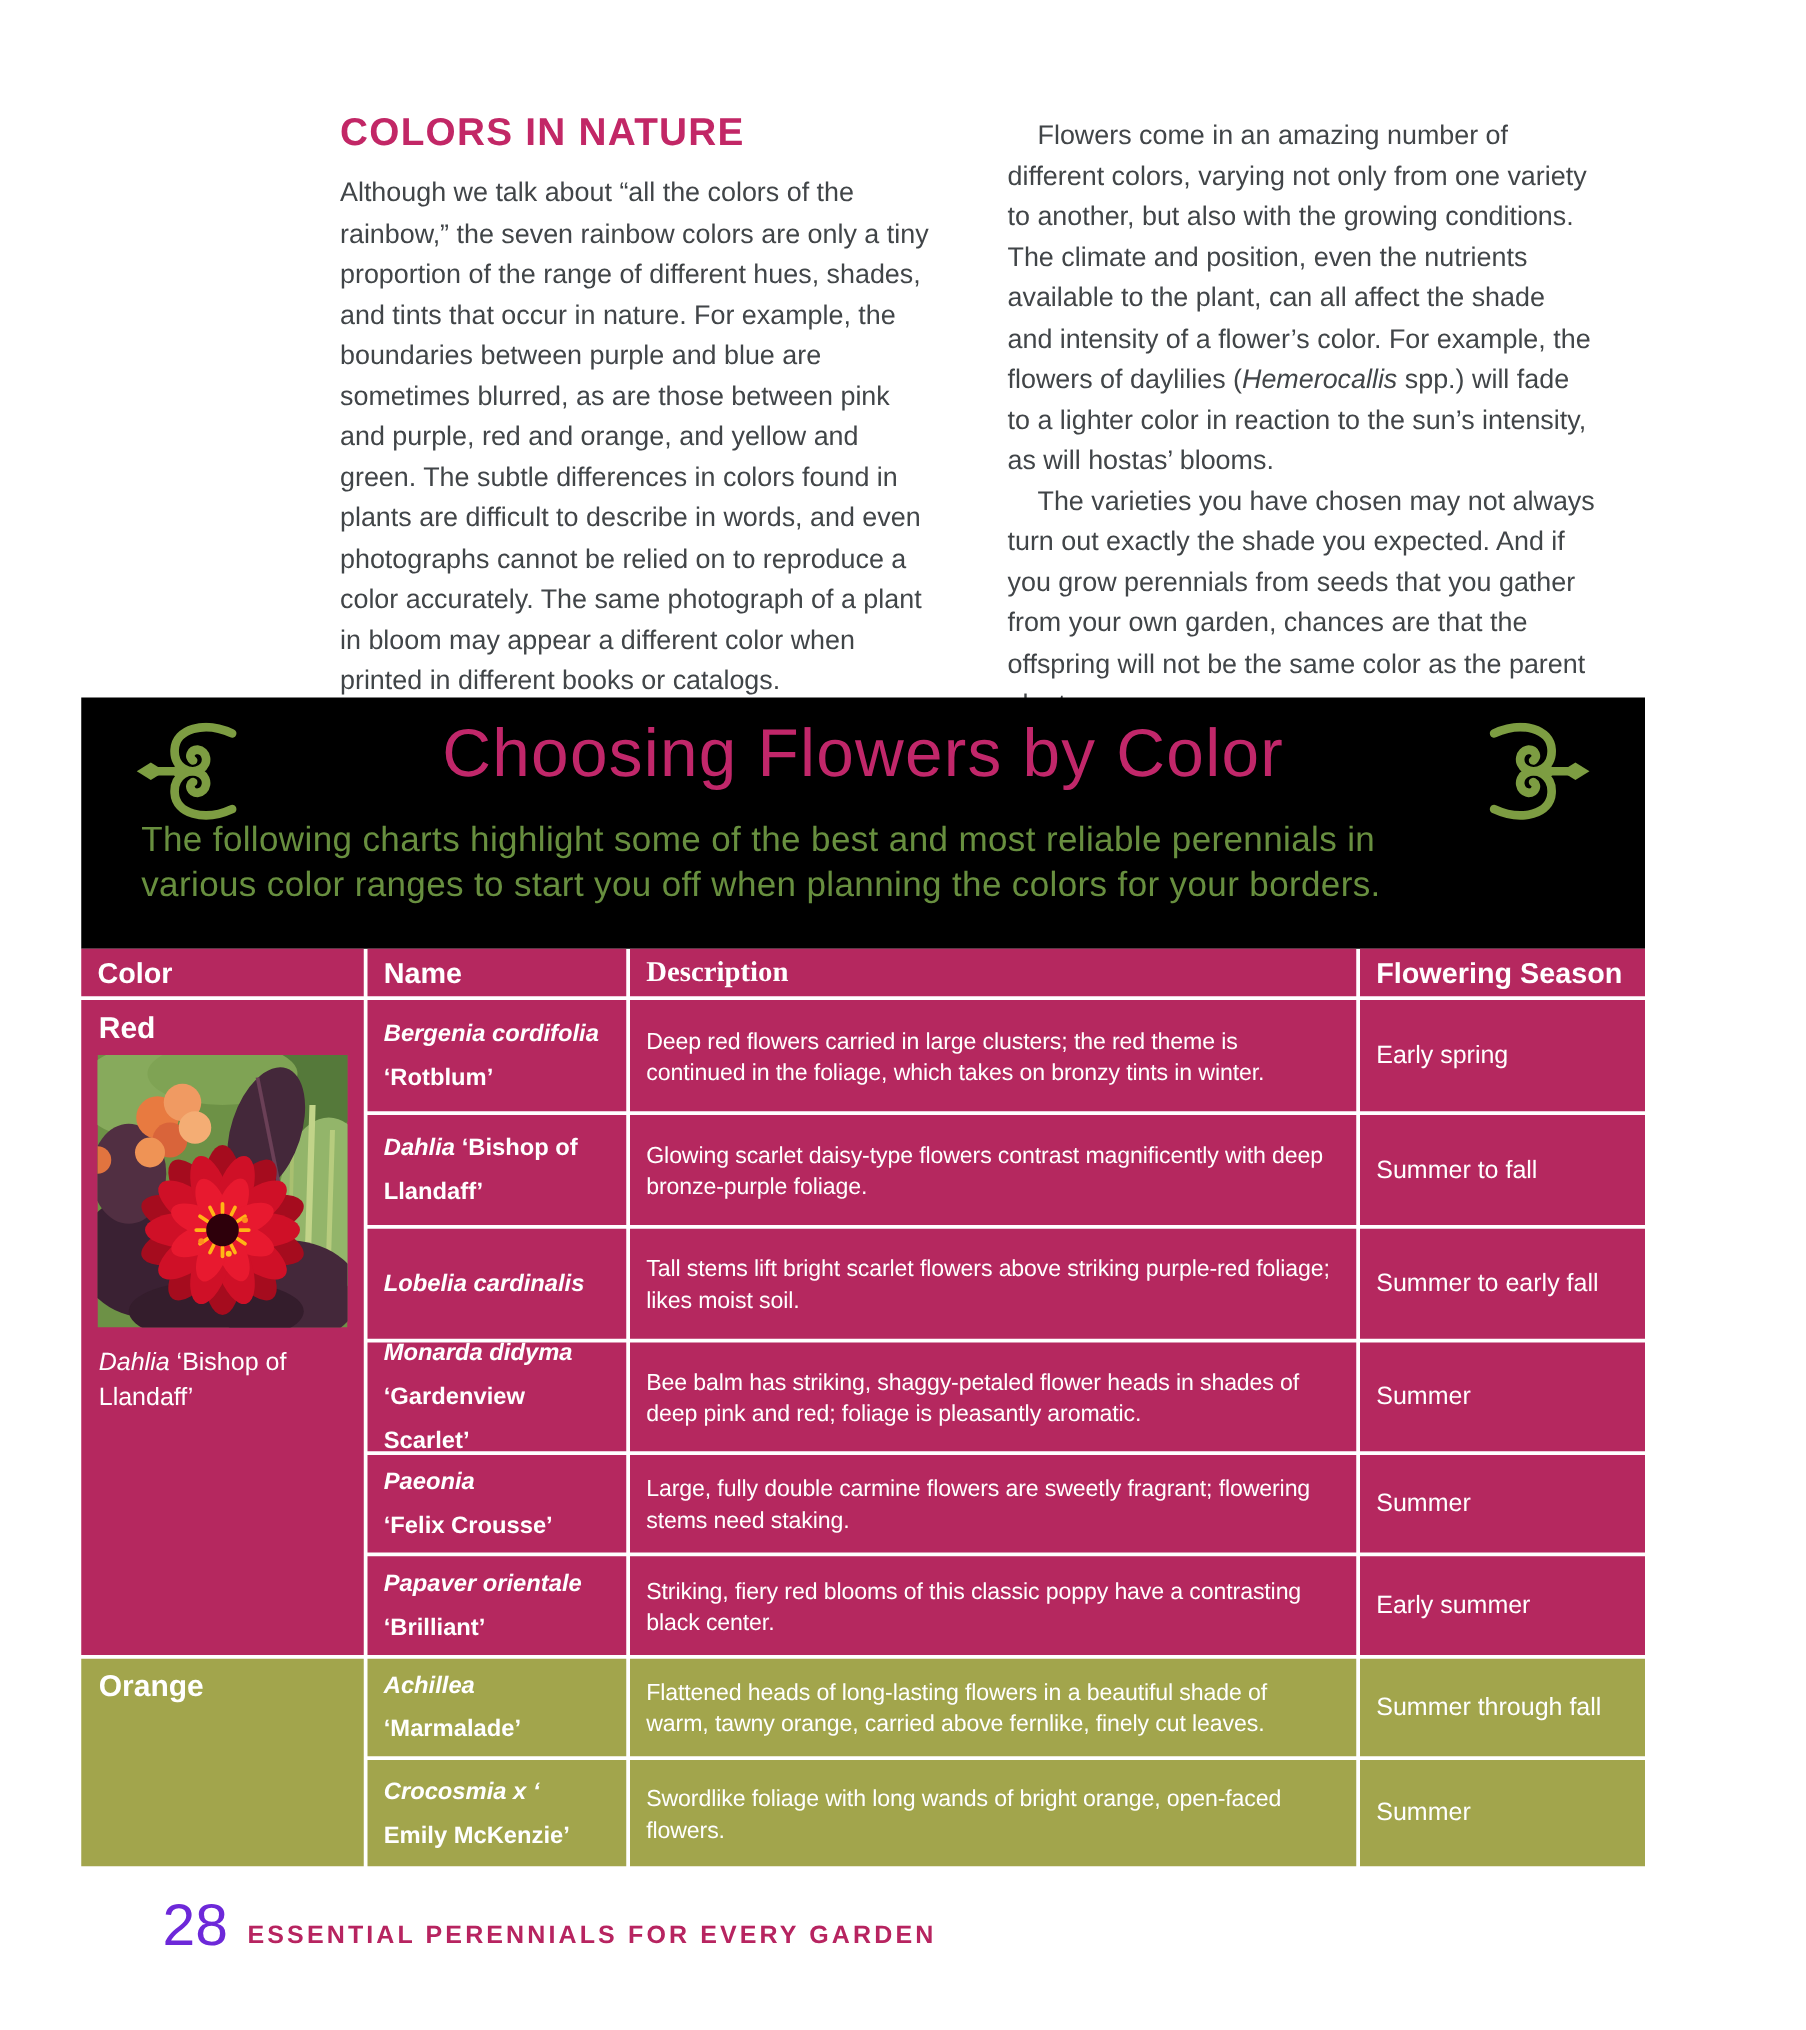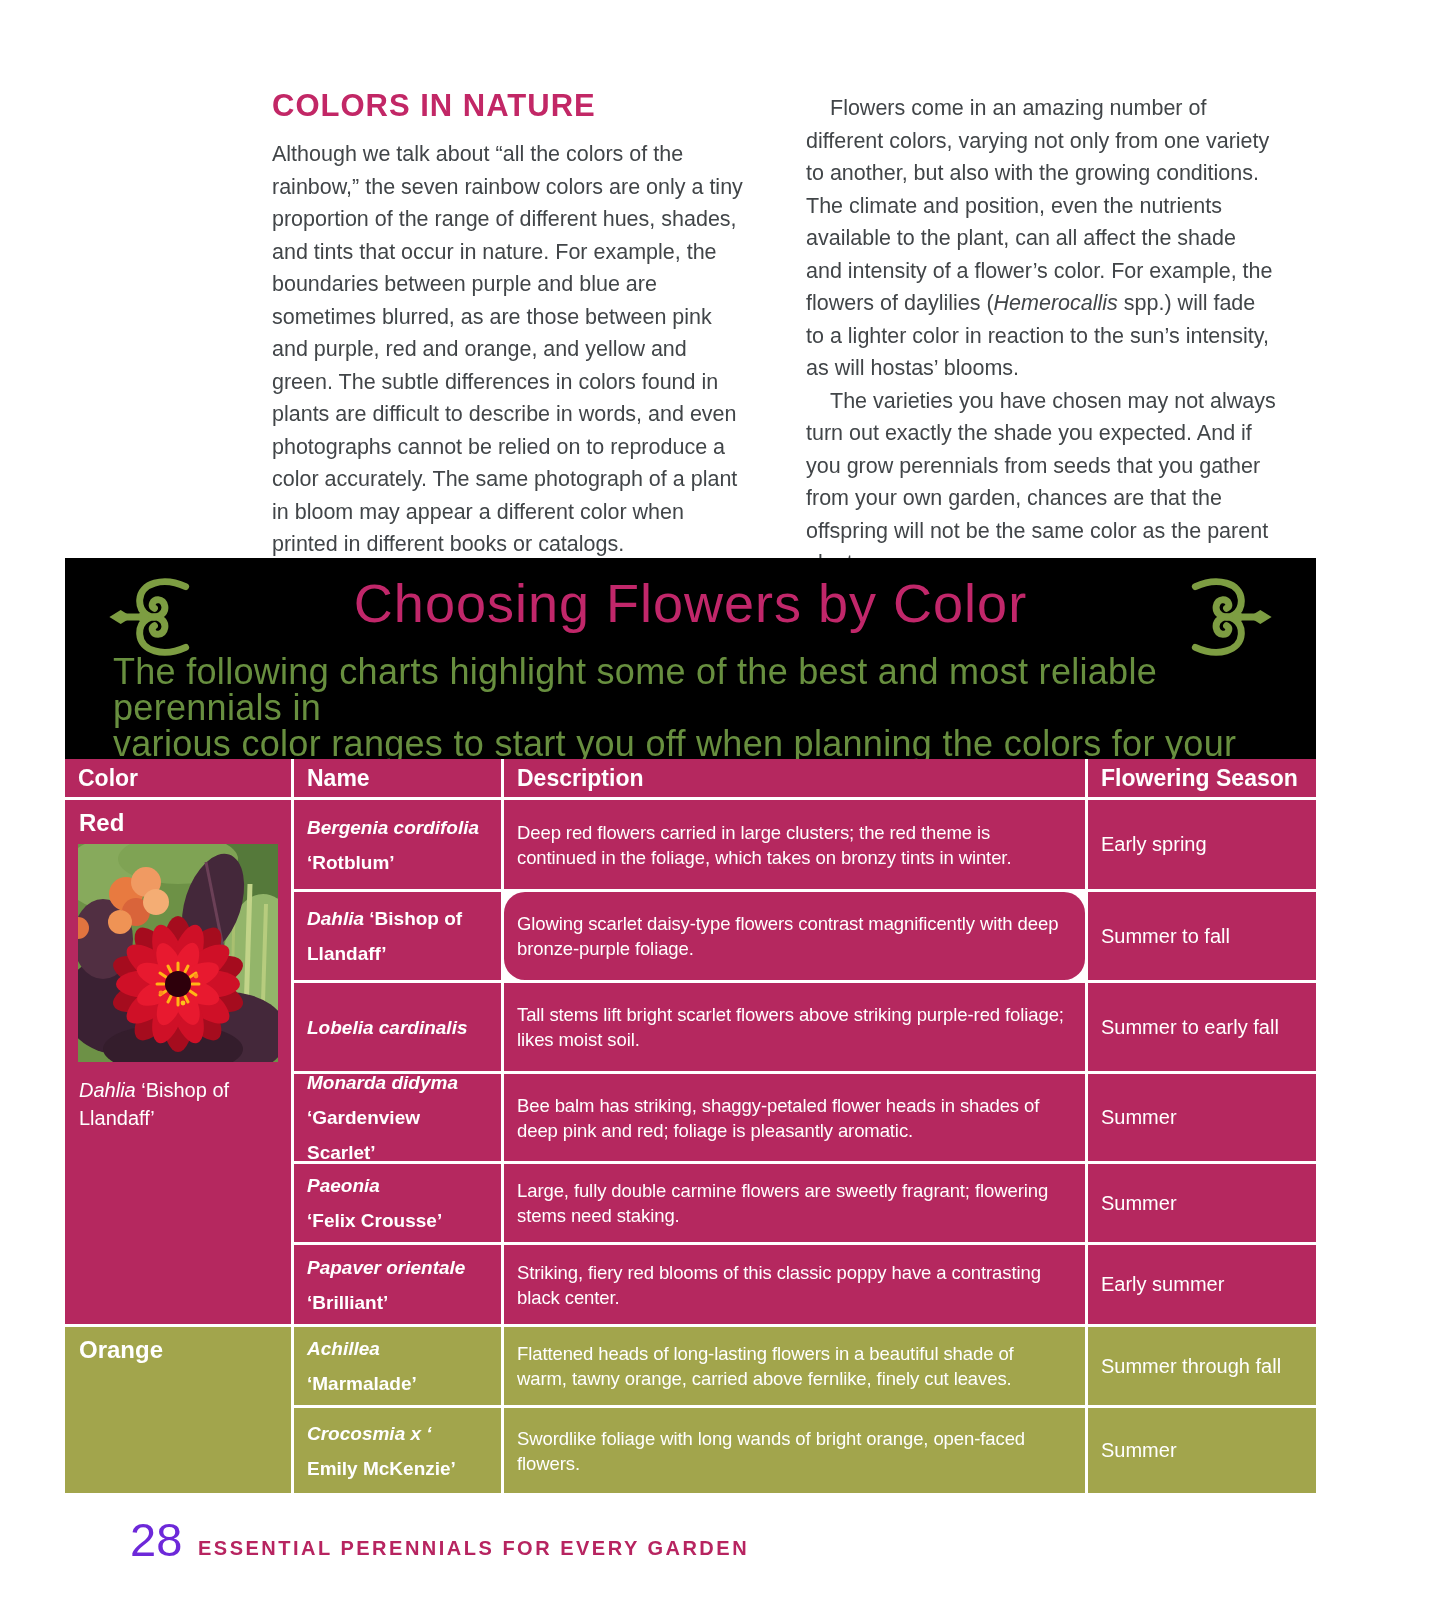--- a/index.html
+++ b/index.html
@@ -25,21 +25,21 @@
   }
   .banner-title{
     position:absolute;left:0;top:14px;width:100%;text-align:center;
     font-size:54px;color:#c1276a;letter-spacing:1px;
   }
   .ornament{position:absolute;top:20px;width:96px;height:78px;}
   .ornament.left{left:38px;}
   .ornament.right{right:38px;transform:scaleX(-1);}
   .banner-sub{
     position:absolute;left:48px;top:96px;width:1160px;
-    font-size:36px;line-height:36px;color:#688f3f;letter-spacing:0.3px;
+    font-size:28px;line-height:36px;color:#688f3f;letter-spacing:0.3px;
   }
   
   .flower-table{
     position:absolute;left:65px;top:759px;width:1251px;
     display:grid;
     grid-template-columns:226px 207px 581px 228px;
     grid-template-rows:38px 89px 88px 88px 87px 78px 79px 78px 85px;
     gap:3px;
   }
   .cell{color:#ffffff;box-sizing:border-box;}
@@ -116,21 +116,21 @@
   <div class="banner-sub">
     <span>The following charts highlight some of the best and most reliable perennials in</span><br>
     <span>various color ranges to start you off when planning the colors for your borders.</span>
   </div>
 </div>
 
 <div class="flower-table">
 
   <div class="cell bg-red th" style="grid-row:1;grid-column:1;">Color</div>
   <div class="cell bg-red th" style="grid-row:1;grid-column:2;">Name</div>
-  <div class="cell bg-red th" style="grid-row:1;grid-column:3;">Description</div>
+  <div class="cell bg-red th" style="grid-row:1;grid-column:3;font-family:Liberation Serif, serif;">Description</div>
   <div class="cell bg-red th" style="grid-row:1;grid-column:4;">Flowering Season</div>
 
   <div class="cell bg-red colorgroup" style="grid-row:2/8;grid-column:1;">
     <div class="group-label">Red</div>
     <svg class="photo" viewBox="0 0 200 218" preserveAspectRatio="none">
       <rect width="200" height="218" fill="#6d9146"></rect>
       <ellipse cx="30" cy="30" rx="45" ry="35" fill="#87aa5c"></ellipse>
       <ellipse cx="165" cy="25" rx="50" ry="40" fill="#55793a"></ellipse>
       <ellipse cx="185" cy="120" rx="40" ry="70" fill="#93b56a"></ellipse>
       <ellipse cx="100" cy="15" rx="60" ry="25" fill="#7fa354"></ellipse>
@@ -213,21 +213,21 @@
       <span><span class="genus">Bergenia cordifolia</span><span> ‘Rotblum’</span></span>
     </div>
   <div class="cell bg-red desc-cell" style="grid-row:2;grid-column:3;">
       <span>Deep red flowers carried in large clusters; the red theme is continued in the foliage, which takes on bronzy tints in winter.</span>
     </div>
   <div class="cell bg-red season-cell" style="grid-row:2;grid-column:4;">Early spring</div>
 
   <div class="cell bg-red name-cell" style="grid-row:3;grid-column:2;">
       <span><span class="genus">Dahlia</span><span> ‘Bishop of Llandaff’</span></span>
     </div>
-  <div class="cell bg-red desc-cell" style="grid-row:3;grid-column:3;border-radius:21px;">
+  <div class="cell bg-red desc-cell" style="grid-row:3;grid-column:3;">
       <span>Glowing scarlet daisy-type flowers contrast magnificently with deep bronze-purple foliage.</span>
     </div>
   <div class="cell bg-red season-cell" style="grid-row:3;grid-column:4;text-align:center;">Summer to fall</div>
 
   <div class="cell bg-red name-cell" style="grid-row:4;grid-column:2;">
       <span><span class="genus">Lobelia cardinalis</span><span></span></span>
     </div>
   <div class="cell bg-red desc-cell" style="grid-row:4;grid-column:3;">
       <span>Tall stems lift bright scarlet flowers above striking purple-red foliage; likes moist soil.</span>
     </div>

